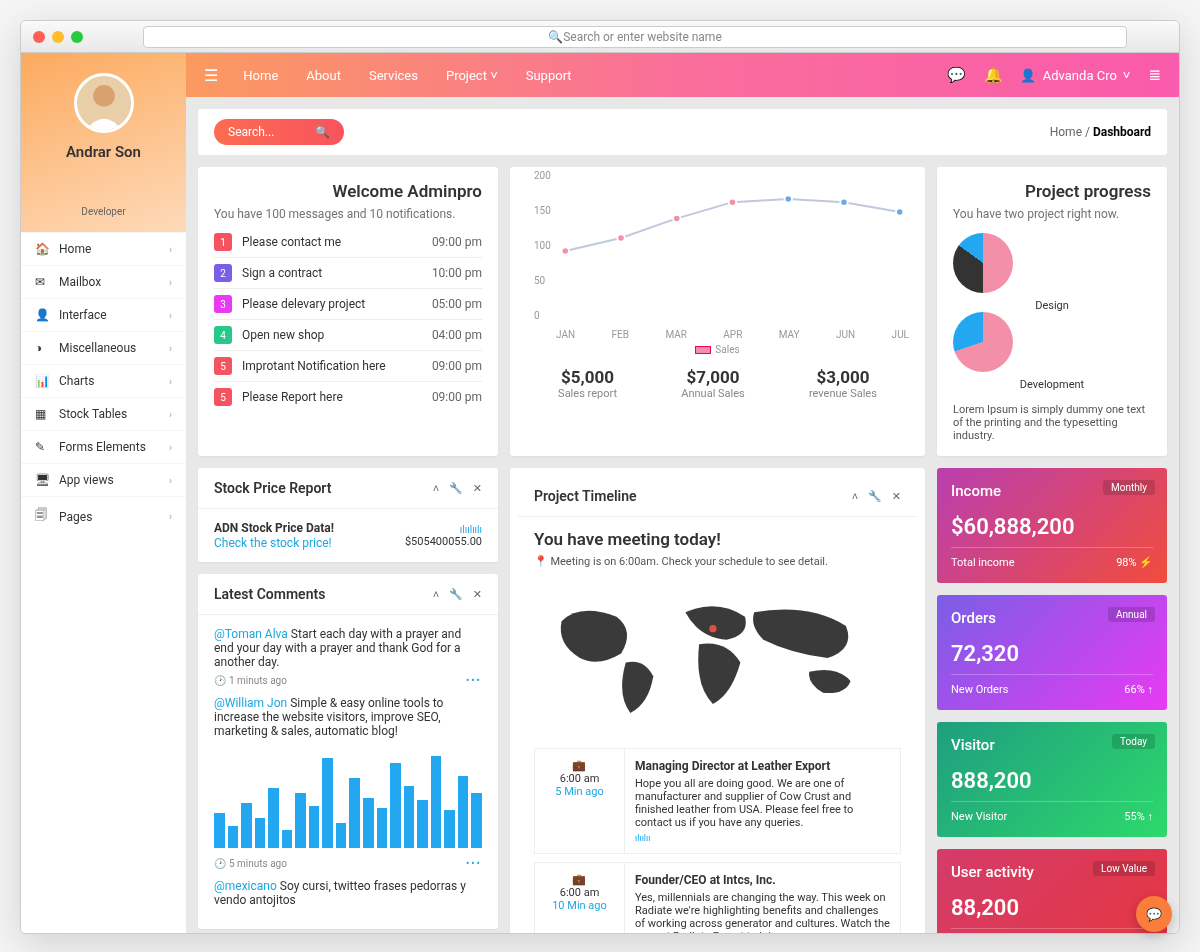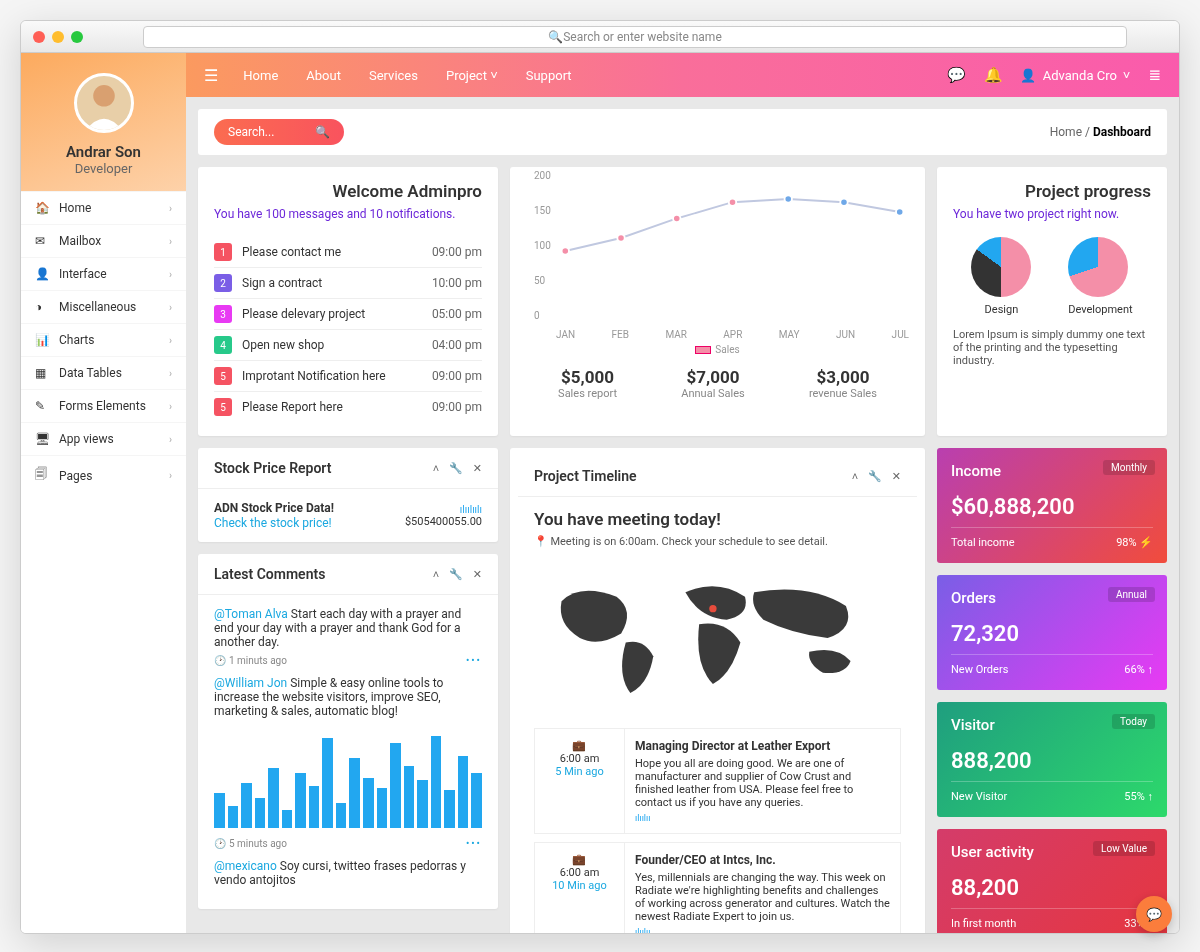--- a/index.html
+++ b/index.html
@@ -9,58 +9,58 @@
 .dots { display:flex; gap:7px; margin-right:20px; }
 .dot { width:12px; height:12px; border-radius:50%; }
 .dot.r{background:#ff5f56}.dot.y{background:#ffbd2e}.dot.g{background:#27c93f}
 .url-bar { flex:1; background:#fff; border:1px solid #ccc; border-radius:4px; height:22px; display:flex; align-items:center; justify-content:center; color:#888; font-size:12px; margin:0 40px; }
 .app { display:flex; height:880px; }
 .sidebar { width:165px; background:linear-gradient(160deg,#fcaa5e 0%,#fff 45%); display:flex; flex-direction:column; }
 .profile { text-align:center; padding:20px 10px 15px; }
 .avatar { width:60px; height:60px; border-radius:50%; border:3px solid #fff; background:#e8cfa8; margin:0 auto 10px; overflow:hidden; }
 .avatar svg{width:100%;height:100%}
 .profile h3 { font-size:15px; font-weight:600; }
-.profile p { font-size:13px; color:#666; }
+.profile p { font-size:10px; color:#666;margin-top:45px; }
 .nav { background:#fff; flex:1; }
 .nav-item { display:flex; align-items:center; padding:9px 14px; font-size:12px; color:#333; border-top:1px solid #f5f5f5; cursor:pointer; }
 .nav-item .ico { width:16px; margin-right:8px; font-size:12px; }
 .nav-item .chev { margin-left:auto; color:#aaa; font-size:10px; }
 .main { flex:1; background:#e8e8e8; display:flex; flex-direction:column; }
 .topbar { height:44px; background:linear-gradient(90deg,#fb9a5f,#f96e9a,#fa5bac); display:flex; align-items:center; padding:0 18px; color:#fff; }
 .burger{font-size:16px;margin-right:25px;cursor:pointer}
 .menu { display:flex; gap:28px; font-size:13px; }
 .menu span{cursor:pointer}
 .topbar .right { margin-left:auto; display:flex; align-items:center; gap:18px; font-size:15px; }
 .user-top{display:flex;align-items:center;gap:6px;font-size:13px}
 .subhead { background:#fff; margin:12px; border-radius:3px; padding:10px 16px; display:flex; align-items:center; }
 .search-pill { background:linear-gradient(90deg,#fb6c50,#f9535e); border-radius:20px; padding:6px 14px; color:#fff; display:flex; align-items:center; width:130px; font-size:12px; }
 .search-pill span:last-child{margin-left:auto}
 .crumbs { margin-left:auto; font-size:12px; color:#666; }
 .crumbs b{color:#000}
 .content { padding:0 12px 12px; overflow-y:auto; flex:1; }
 .row { display:flex; gap:12px; margin-bottom:12px; }
 .card { background:#fff; border-radius:3px; padding:14px 16px; box-shadow:0 1px 2px rgba(0,0,0,.05); }
 .card h2 { font-size:17px; font-weight:600; margin-bottom:6px;text-align:right; }
-.card .sub { font-size:12px; color:#6d28d9; margin-bottom:16px; }
+.card .sub { font-size:12px; color:#737373; margin-bottom:6px; }
 .welcome { width:300px; }
 .task-row { display:flex; align-items:center; padding:6px 0; border-bottom:1px solid #eee; font-size:12px; }
 .task-row:last-child{border:none}
 .badge { width:18px; height:18px; border-radius:3px; color:#fff; font-size:10px; display:flex; align-items:center; justify-content:center; margin-right:10px; }
 .task-row .time { margin-left:auto; color:#666; }
 .chart-card { flex:1; }
 .line-chart { height:140px; position:relative; margin-bottom:8px; }
 .y-lbl{position:absolute;left:8px;font-size:10px;color:#999}
 .x-axis{display:flex;justify-content:space-between;font-size:10px;color:#999;padding-left:30px}
 .legend{text-align:center;font-size:10px;color:#999;margin-top:4px}
 .legend .sw{display:inline-block;width:16px;height:8px;background:#f48fa8;border:1px solid #e06;margin-right:4px;vertical-align:middle}
 .stats-row { display:flex; justify-content:space-around; margin-top:12px; text-align:center; }
 .stats-row .v{font-size:17px;font-weight:700}
 .stats-row .l{font-size:11px;color:#888}
 .progress-card { width:230px; }
-.pies { display:flex; justify-content:space-around; margin:12px 0; }
+.pies { display:flex; justify-content:space-around; margin:12px 0;flex-direction:column; }
 .pie { width:60px; height:60px; border-radius:50%; position:relative; }
 .pie-lbl{text-align:center;font-size:11px;margin-top:6px}
 .col { display:flex; flex-direction:column; gap:12px; }
 .col-l{width:300px}.col-m{flex:1}.col-r{width:230px}
 .panel-head { display:flex; align-items:center; padding:12px 16px; border-bottom:1px solid #eee; }
 .panel-head h3{font-size:14px;font-weight:600}
 .panel-head .tools{margin-left:auto;display:flex;gap:10px;font-size:11px;color:#666}
 .panel-body { padding:12px 16px;align-items:center; }
 .stock-t{font-size:12px;font-weight:700}
 .stock-link{color:#1ba8e0;font-size:12px}
@@ -135,21 +135,21 @@
             <span>Miscellaneous</span>
             <span class="chev">›</span>
           </div>
           <div class="nav-item">
             <span class="ico">📊</span>
             <span>Charts</span>
             <span class="chev">›</span>
           </div>
           <div class="nav-item">
             <span class="ico">▦</span>
-            <span>Data Tables</span>
+            <span>Stock Tables</span>
             <span class="chev">›</span>
           </div>
           <div class="nav-item">
             <span class="ico">✎</span>
             <span>Forms Elements</span>
             <span class="chev">›</span>
           </div>
           <div class="nav-item">
             <span class="ico">🖥</span>
             <span>App views</span>

